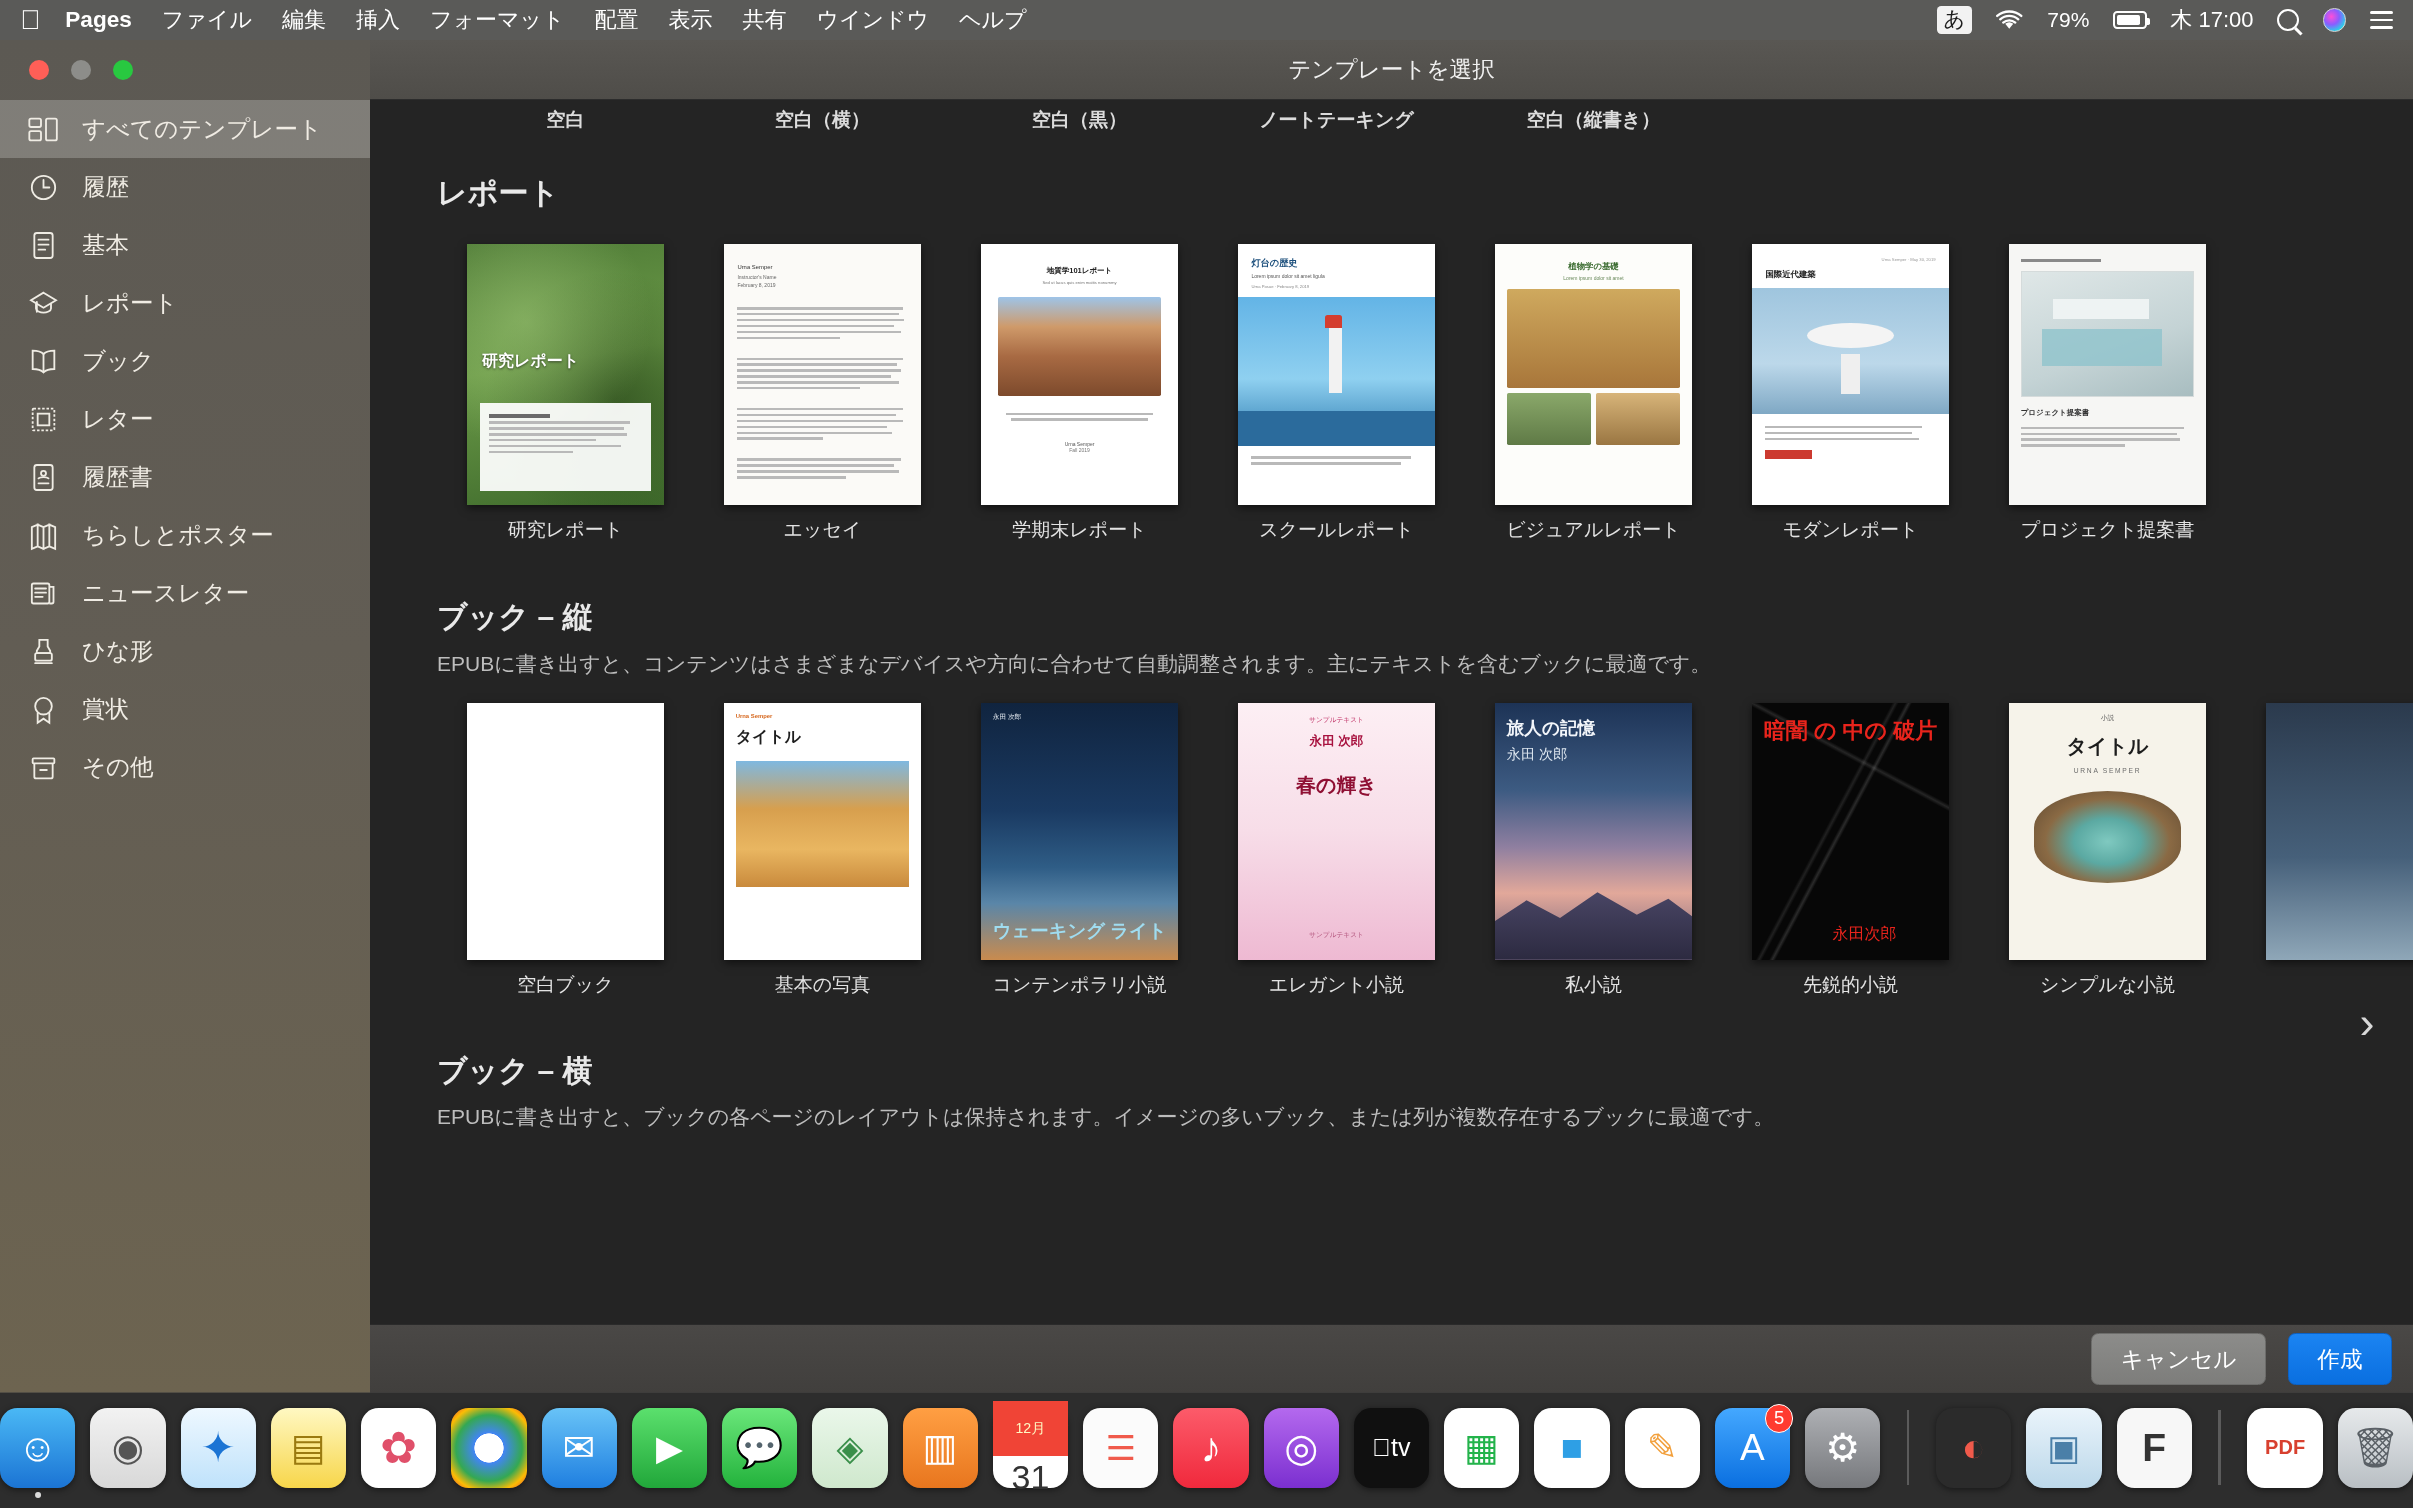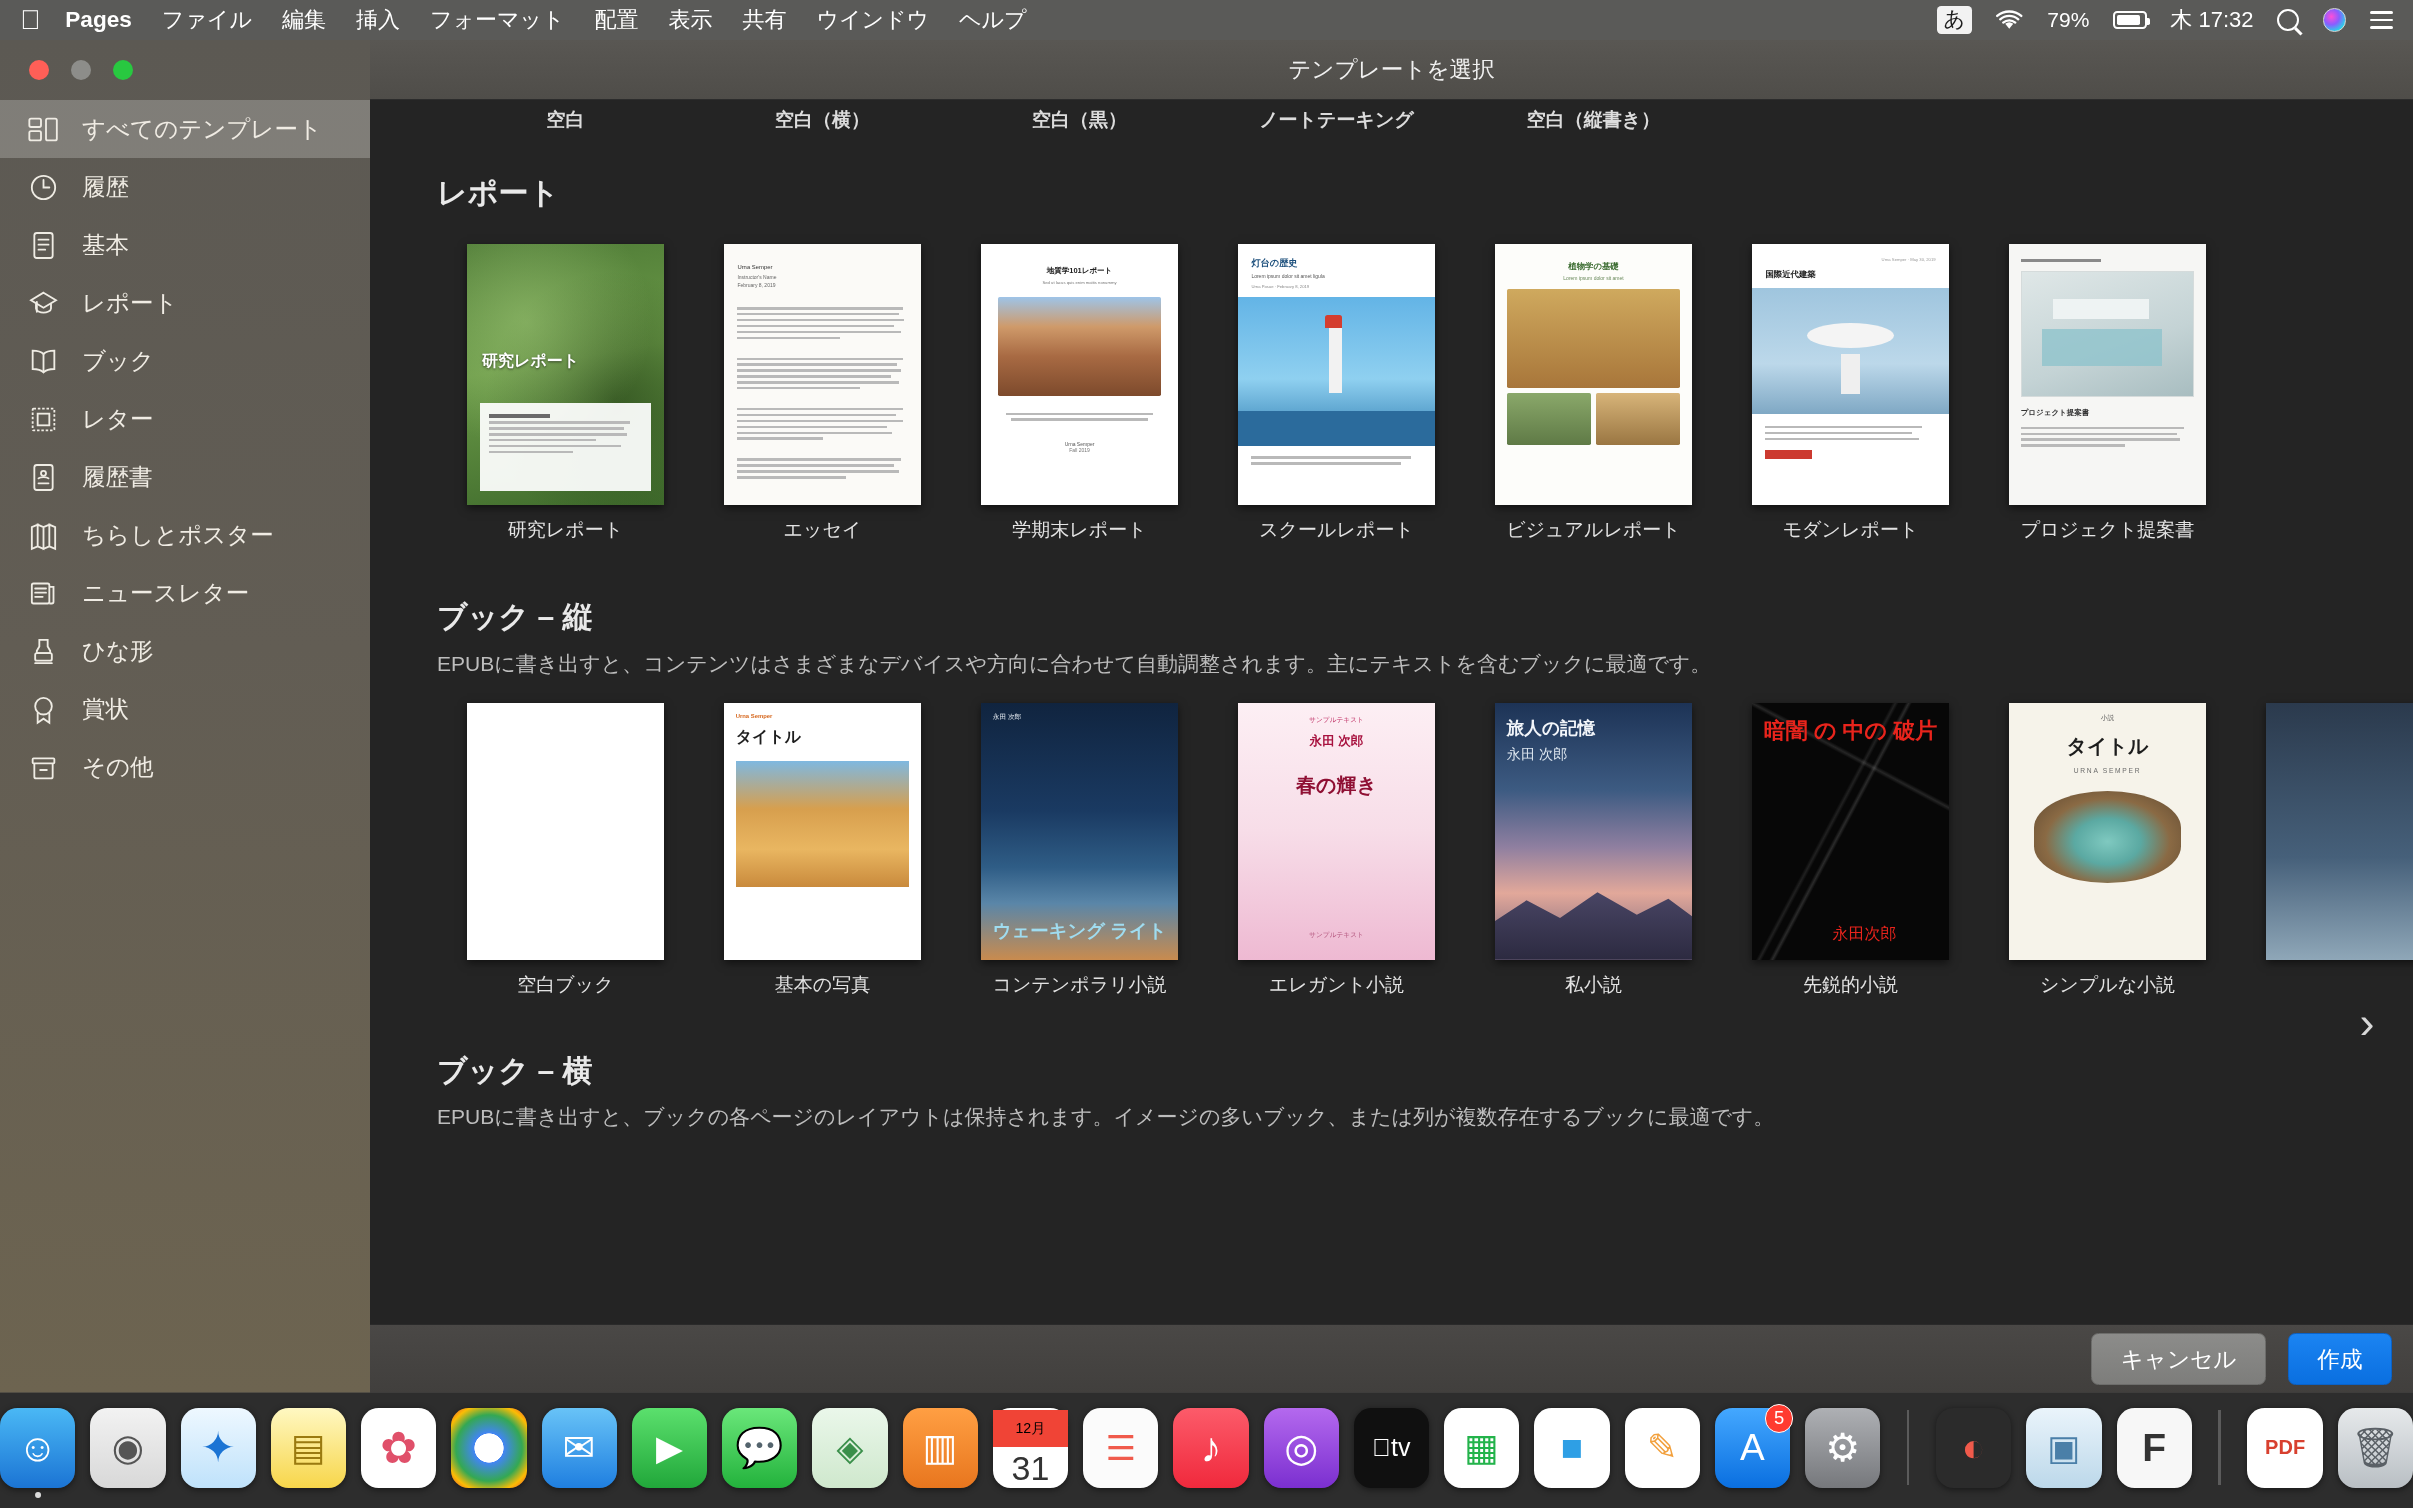--- a/index.html
+++ b/index.html
@@ -152,21 +152,21 @@
           <path d="M17 23.5 L12.2 17.6 a7.6 7.6 0 0 1 9.6 0 Z" fill="#fff"></path>
           <path d="M6.2 12.2 a16 16 0 0 1 21.6 0" stroke="#fff" stroke-width="2.8" fill="none" stroke-linecap="round"></path>
           <path d="M9.8 16.1 a11 11 0 0 1 14.4 0" stroke="#fff" stroke-width="2.8" fill="none" stroke-linecap="round"></path>
           <path d="M2.6 8.2 a22 22 0 0 1 28.8 0" stroke="#fff" stroke-width="2.8" fill="none" stroke-linecap="round"></path>
         </svg>
     </span>
     <span class="battpct">79%</span>
     <span class="batt">
         <span class="fill"></span>
       </span>
-    <span class="clock">木 17:32</span>
+    <span class="clock">木 17:00</span>
     <span class="srch-ic"></span>
     <span class="siri-ic"></span>
     <span class="cc-ic">
         <i></i>
         <i></i>
         <i></i>
       </span>
   </span>
 </div>
 
@@ -582,21 +582,21 @@
   <div class="dock-ic" style="background:linear-gradient(180deg,#eef8ff,#bfe2fb);color:#1b74d4;font-size:42px;">✦</div>
   <div class="dock-ic" style="background:linear-gradient(180deg,#fff8c2,#f7d64a);color:#9a7a10;">▤</div>
   <div class="dock-ic" style="background:#fff;color:#e0506a;font-size:44px;">✿</div>
   <div class="dock-ic" style="background:radial-gradient(circle at 50% 50%,#fff 26%,#4285f4 27%,#34a853 60%,#fbbc05 80%,#ea4335 100%);"></div>
   <div class="dock-ic" style="background:linear-gradient(180deg,#68c3f7,#1f7fe0);color:#fff;font-size:39px;">✉</div>
   <div class="dock-ic" style="background:linear-gradient(180deg,#5be06d,#21a73a);color:#fff;font-size:35px;">▶</div>
   <div class="dock-ic" style="background:linear-gradient(180deg,#6ae77a,#23b23c);color:#fff;font-size:39px;">💬</div>
   <div class="dock-ic" style="background:linear-gradient(180deg,#eaf7ea,#cfe8cd);color:#3a8f4a;font-size:35px;">◈</div>
   <div class="dock-ic" style="background:linear-gradient(180deg,#ff9f43,#e8761e);color:#fff;font-size:37px;">▥</div>
   <div class="dock-ic" style="background:#fff;flex-direction:column;gap:0;">
-    <span style="background:#f04436;color:#000000;font-size:14.2px;width:100%;text-align:center;padding:9px 0;">12月</span>
+    <span style="background:#f04436;color:#fef9c3;font-size:14.2px;width:100%;text-align:center;padding:18px 0;">12月</span>
     <span style="color:#333;font-size:34px;line-height:1;padding-top:3.4px;">31</span>
   </div>
   <div class="dock-ic" style="background:#fbfbfb;color:#f05a4b;font-size:34px;">☰</div>
   <div class="dock-ic" style="background:linear-gradient(180deg,#fc5b6a,#f0293c);color:#fff;font-size:42px;">♪</div>
   <div class="dock-ic" style="background:linear-gradient(180deg,#b469ee,#7b2fd0);color:#fff;font-size:39px;">◎</div>
   <div class="dock-ic" style="background:#101010;color:#fff;font-size:25px;">tv</div>
   <div class="dock-ic" style="background:#fff;color:#23b34b;font-size:37px;">▦</div>
   <div class="dock-ic" style="background:#fff;color:#2e9fe5;font-size:37px;">■</div>
   <div class="dock-ic" style="background:#fff;color:#f2a03d;font-size:37px;">✎</div>
   <div class="dock-ic" style="background:linear-gradient(180deg,#44a8ff,#0a6fe0);color:#fff;font-size:37px;">

